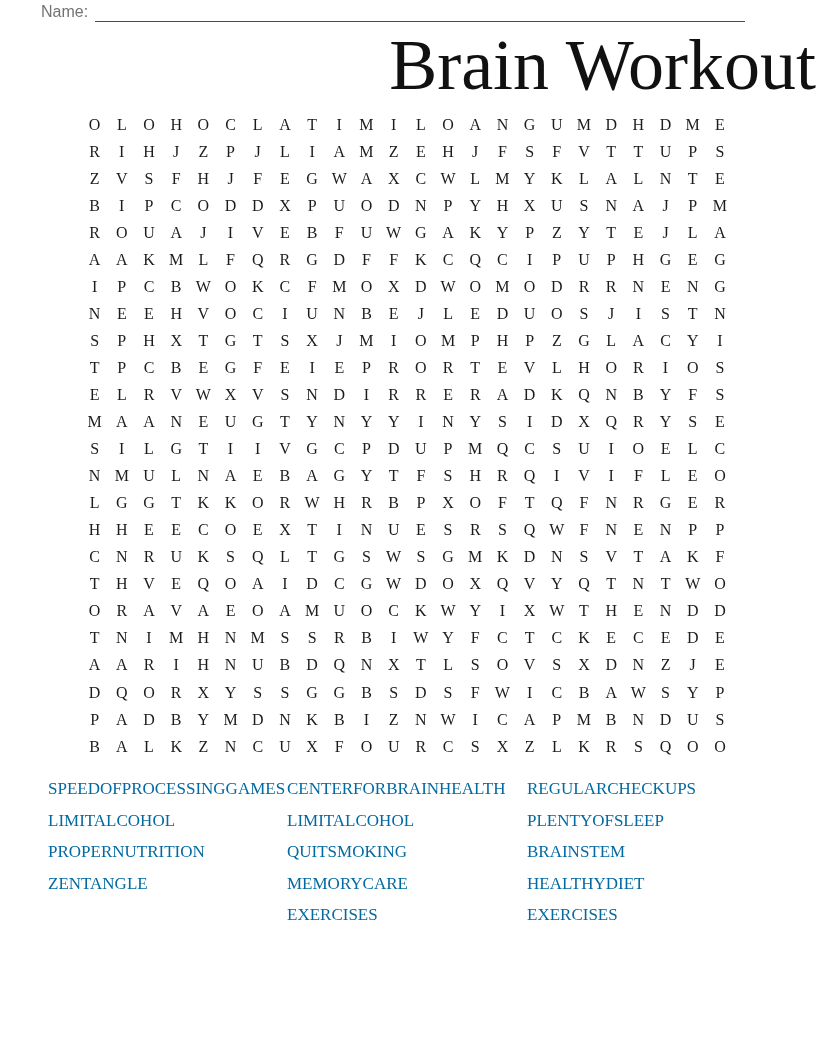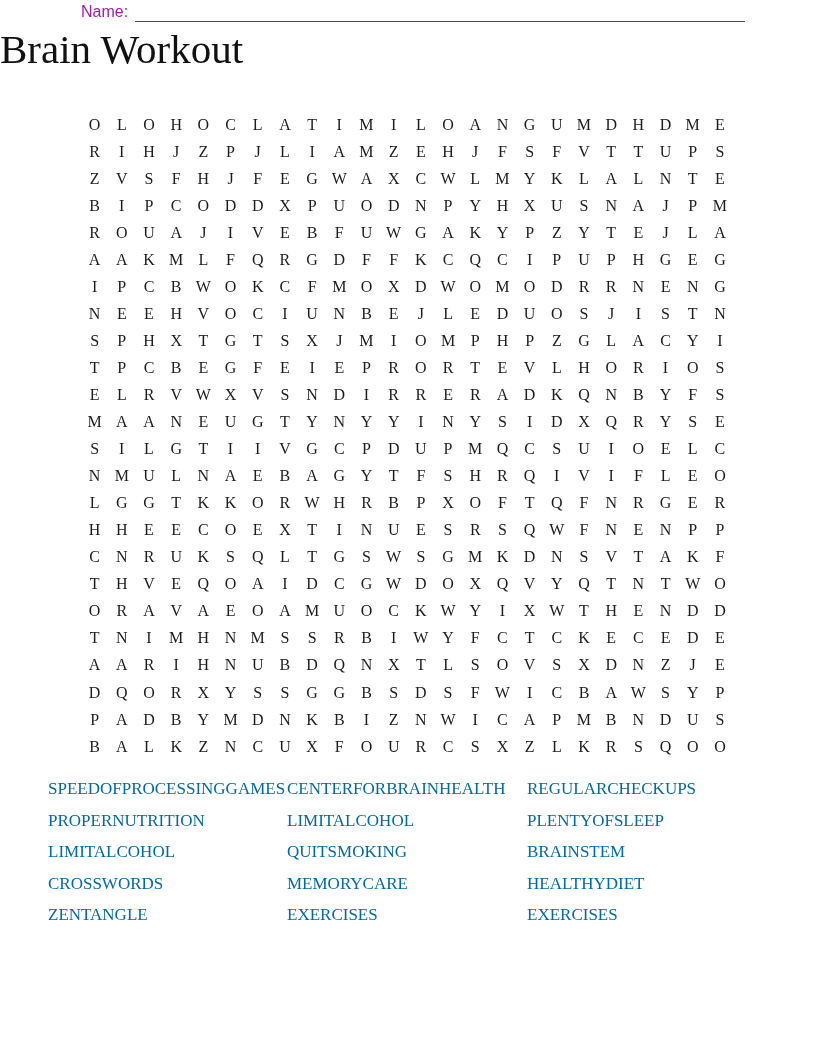--- a/index.html
+++ b/index.html
@@ -16,38 +16,37 @@
   
   .name-row {
     position: absolute;
     top: 2px;
     left: 41px;
     right: 71px;
     display: flex;
     align-items: flex-end;
     font-family: "Liberation Sans", "DejaVu Sans", sans-serif;
     font-size: 16px;
-    color: #a21caf;
-    margin-left: 40px;
+    color: #737373;
   }
   .name-label { line-height: 20px; }
   .name-line {
     flex: 1 1 auto;
     margin-left: 7px;
     border-bottom: 1.6px solid #4a4a4a;
     height: 20px;
   }
   
   .title {
     position: absolute;
     top: 29px;
     left: 0;
     width: 100%;
-    text-align: left;
-    font-size: 41px;
+    text-align: right;
+    font-size: 72px;
     font-weight: normal;
     line-height: 1.0;
     color: #111111;
     letter-spacing: 0px;
   }
   
   .grid {
     position: absolute;
     left: 81px;
     top: 111px;
@@ -666,23 +665,22 @@
       <span class="cell">R</span>
       <span class="cell">S</span>
       <span class="cell">Q</span>
       <span class="cell">O</span>
       <span class="cell">O</span>
     </div>
 
   <div class="word-list">
       <div class="word-col">
         <div class="word">SPEEDOFPROCESSINGGAMES</div>
+        <div class="word">LIMITALCOHOL</div>
         <div class="word">PROPERNUTRITION</div>
-        <div class="word">LIMITALCOHOL</div>
-        <div class="word">CROSSWORDS</div>
         <div class="word">ZENTANGLE</div>
       </div>
       <div class="word-col">
         <div class="word">CENTERFORBRAINHEALTH</div>
         <div class="word">LIMITALCOHOL</div>
         <div class="word">QUITSMOKING</div>
         <div class="word">MEMORYCARE</div>
         <div class="word">EXERCISES</div>
       </div>
       <div class="word-col">

